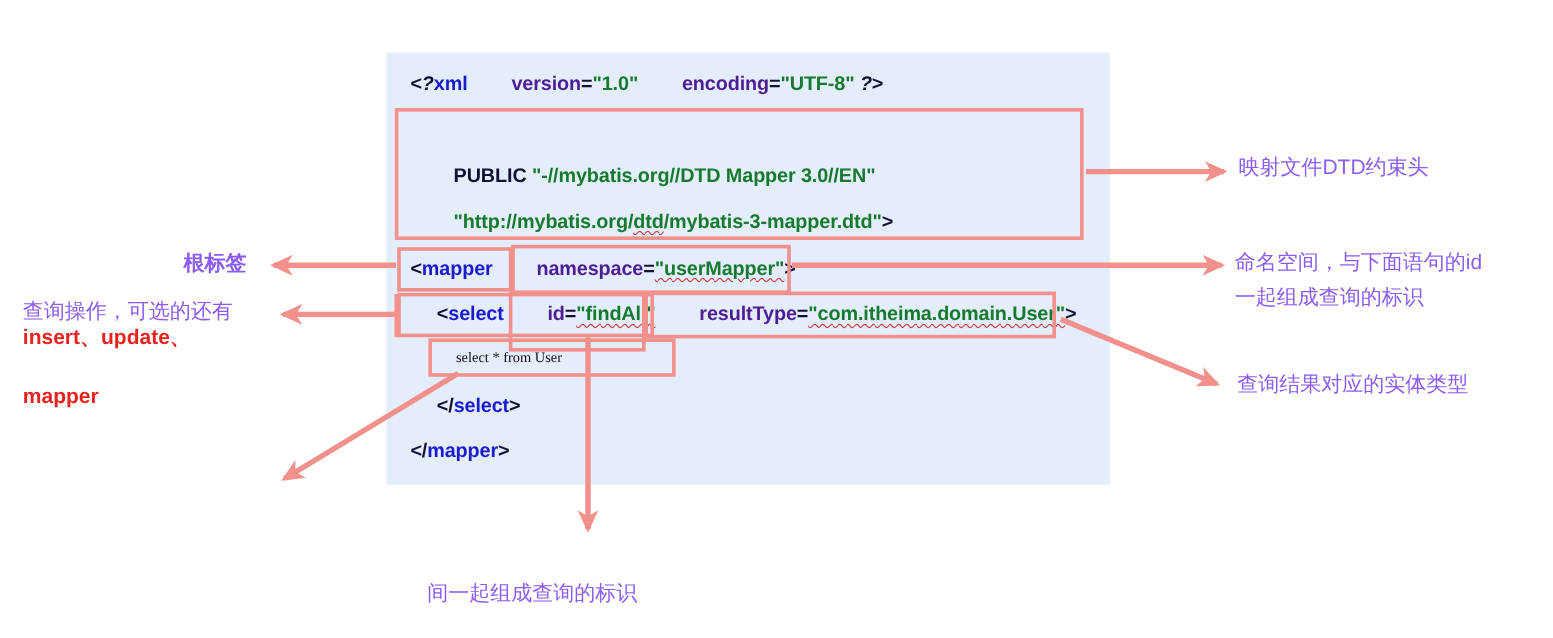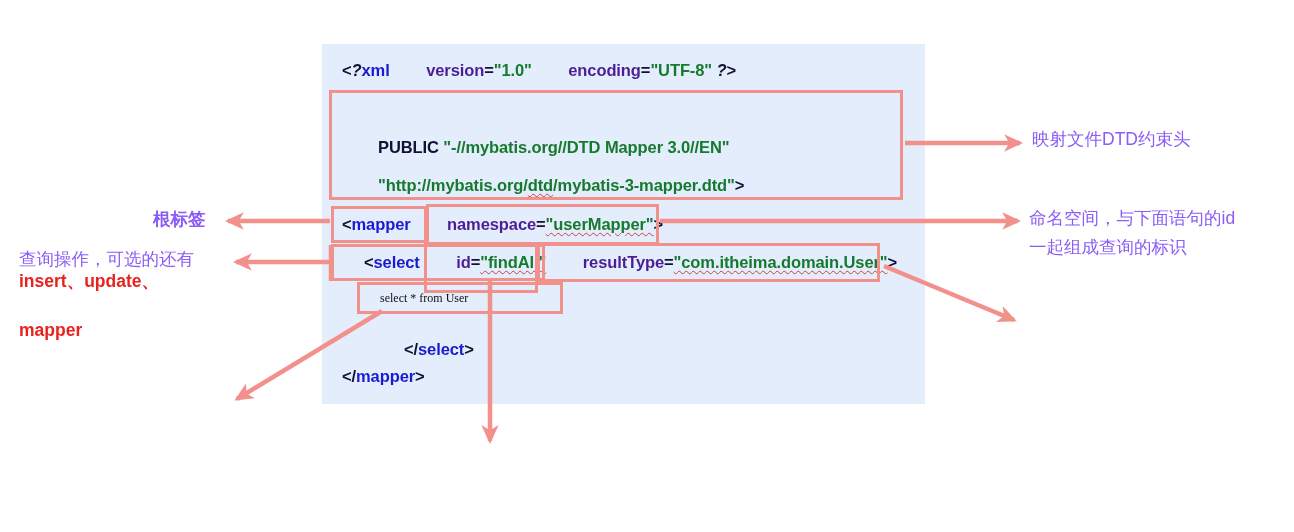--- a/index.html
+++ b/index.html
@@ -108,21 +108,21 @@
     <div class="code-line" style="top:94px; left:56px;"><span class="punct">PUBLIC </span><span class="str">"-//mybatis.org//DTD Mapper 3.0//EN"</span></div>
 
     <div class="code-line" style="top:132px; left:56px;"><span class="str">"http://mybatis.org/</span><span class="str squig">dtd</span><span class="str">/mybatis-3-mapper.dtd"</span><span class="punct">&gt;</span></div>
 
     <div class="code-line" style="top:171px; left:20px;"><span class="punct">&lt;</span><span class="tag">mapper</span><span class="punct"> </span><span class="attr">namespace</span><span class="punct">=</span><span class="str squig">"userMapper"</span><span class="punct">&gt;</span></div>
 
     <div class="code-line" style="top:209px; left:42px;"><span class="punct">&lt;</span><span class="tag">select</span><span class="punct"> </span><span class="attr">id</span><span class="punct">=</span><span class="str squig">"findAll"</span><span class="punct"> </span><span class="attr">resultType</span><span class="punct">=</span><span class="str squig">"com.itheima.domain.User"</span><span class="punct">&gt;</span></div>
 
     <div class="sql-line" style="top:247px; left:58px;">select * from User</div>
 
-    <div class="code-line" style="top:296px; left:42px;margin-left:40px;"><span class="punct">&lt;/</span><span class="tag">select</span><span class="punct">&gt;</span></div>
+    <div class="code-line" style="top:285px; left:42px;"><span class="punct">&lt;/</span><span class="tag">select</span><span class="punct">&gt;</span></div>
 
     <div class="code-line" style="top:323px; left:20px;"><span class="punct">&lt;/</span><span class="tag">mapper</span><span class="punct">&gt;</span></div>
   </div>
 
   <div class="hl" style="left:329px; top:90px; width:574px; height:110px;"></div>
 
   <div class="hl" style="left:331px; top:206px; width:96px; height:37px;"></div>
 
   <div class="hl" style="left:426px; top:204px; width:233px; height:41px;"></div>
 
@@ -169,22 +169,24 @@
     <g>
       <line x1="490" y1="281" x2="490" y2="441" stroke="#f2908c" stroke-width="4.5" marker-end="url(#ah)"></line>
     </g>
   </svg>
 
   <div class="anno" style="left:1032px; top:126px;">映射文件DTD约束头</div>
 
   <div class="anno" style="left:1029px; top:205px;">命名空间，与下面语句的id</div>
   <div class="anno" style="left:1029px; top:234px;">一起组成查询的标识</div>
 
+  <div class="anno" style="left:1031px; top:307px;">查询结果对应的实体类型</div>
 
   <div class="anno" style="left:153px; top:206px;font-weight:bold;">根标签</div>
 
   <div class="anno" style="left:19px; top:246px;">查询操作，可选的还有</div>
   <div class="anno-lat" style="left:19px; top:268px;">insert、update、</div>
   <div class="anno-lat" style="left:19px; top:317px;">mapper</div>
 
 
+  <div class="anno" style="left:356px; top:481px;">间一起组成查询的标识</div>
 
 </div>
 
 </body></html>

